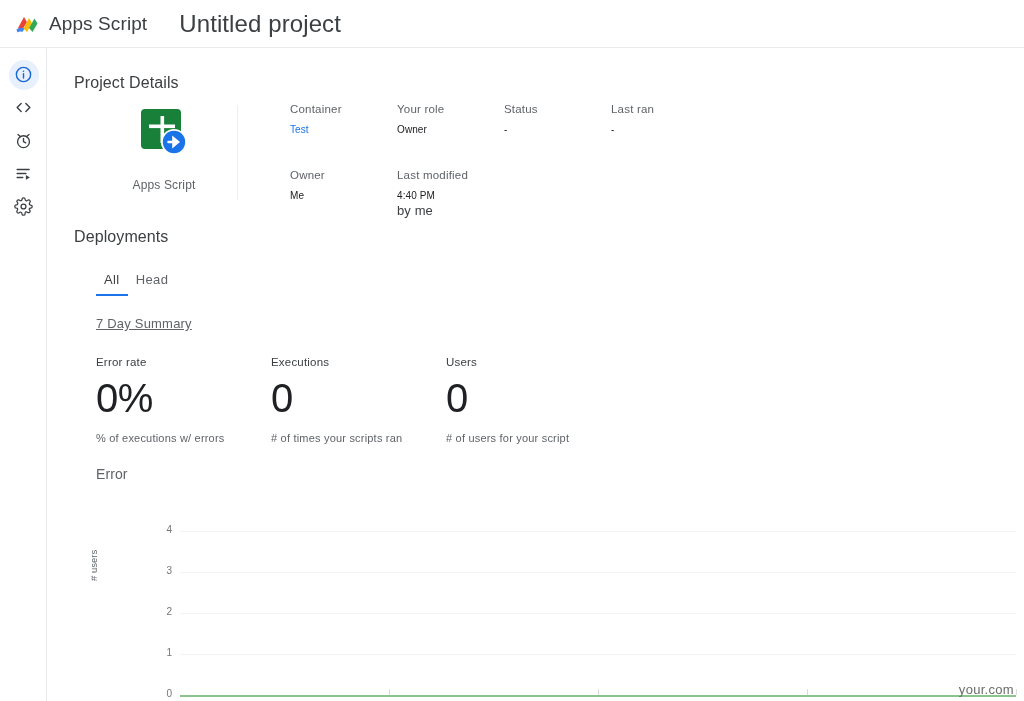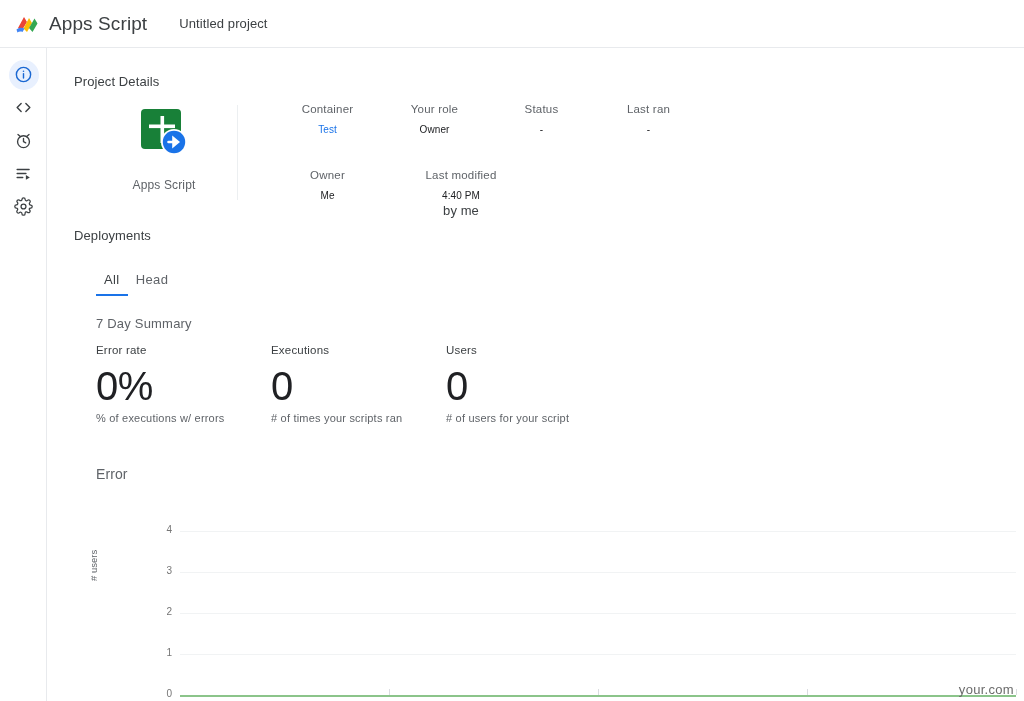--- a/index.html
+++ b/index.html
@@ -20,21 +20,21 @@
     border-bottom: 1px solid #e8eaed;
     display: flex; align-items: center;
   }
   #brand-block { display: flex; align-items: center; padding-left: 14px; }
   #brand-logo { width: 26px; height: 26px; margin-right: 9px; flex: 0 0 auto; }
   #brand-title {
     font-size: 19px; color: #3c4043; letter-spacing: .1px;
     font-weight: 400; white-space: nowrap;
   }
   #project-title {
-    font-size: 13px; color: #3c4043; font-weight: 400;
+    font-size: 24px; color: #3c4043; font-weight: 400;
     margin-left: 28px; white-space: nowrap; letter-spacing: .1px;
     padding: 2px 4px; border-radius: 3px;
   }
 
   
   #sidebar {
     position: absolute; top: 48px; left: 0;
     width: 47px; height: 653px;
     background: #ffffff;
     border-right: 1px solid #e8eaed;
@@ -54,44 +54,43 @@
   .rail-item svg { stroke: #3c4043; fill: none; }
 
   
   #content {
     position: absolute; top: 48px; left: 48px;
     width: 976px; height: 653px;
     background: #ffffff; overflow: hidden;
   }
 
   .section-heading {
-    font-size: 13px; color: #3c4043; font-weight: 400;
+    font-size: 16px; color: #3c4043; font-weight: 400;
     letter-spacing: .1px;
   }
 
   #project-details-heading { position: absolute; left: 26px; top: 26px; }
 
   
   #details-body { position: absolute; left: 26px; top: 55px; width: 900px; height: 105px; }
   #app-icon-col {
     position: absolute; left: 30px; top: 0; width: 120px;
     display: flex; flex-direction: column; align-items: center;
   }
   #project-type-icon { width: 62px; height: 62px; }
   #project-type-label {
     margin-top: 13px; font-size: 12px; color: #5f6368; letter-spacing: .15px;
   }
   #details-divider {
     position: absolute; left: 163px; top: 2px;
     width: 1px; height: 95px; background: #eceff1;
   }
   #details-grid {
-    position: absolute; left: 200px; top: 0;
+    position: absolute; left: 216px; top: 0;
     width: 700px;
-    text-align: center;
   }
   .detail-row { display: flex; }
   .detail-row.row2 { margin-top: 32px; }
   .detail-cell { width: 107px; flex: 0 0 auto; }
   .detail-cell.wide { width: 160px; }
   .detail-label {
     font-size: 11.5px; color: #5f6368; letter-spacing: .2px;
     margin-bottom: 7px; white-space: nowrap;
   }
   .detail-value {
@@ -113,35 +112,35 @@
     padding: 0 8px 9px 8px; cursor: pointer; position: relative;
   }
   .tab.active { color: #3c4043; }
   .tab.active::after {
     content: ""; position: absolute; left: 0; right: 0; bottom: 0;
     height: 2px; background: #1a73e8;
   }
 
   #summary-title {
     position: absolute; left: 48px; top: 268px;
-    font-size: 13px; color: #5f6368; letter-spacing: .2px;
-  }
-
-  
-  #metrics { position: absolute; left: 48px; top: 296px; display: flex; }
+    font-size: 13px; color: #5f6368; letter-spacing: .2px; text-decoration: underline;
+  }
+
+  
+  #metrics { position: absolute; left: 48px; top: 308px; display: flex; }
   .metric { width: 175px; }
   .metric-label {
     font-size: 11.5px; color: #3c4043; letter-spacing: .2px; font-weight: 400;
   }
   .metric-value {
     font-size: 40px; color: #202124; font-weight: 300;
     line-height: 52px; margin-top: 4px; letter-spacing: -.5px;
   }
   .metric-sub {
-    font-size: 11px; color: #5f6368; letter-spacing: .2px; 
+    font-size: 11px; color: #5f6368; letter-spacing: .2px; margin-top: 8px;
   }
 
   
   #health-heading {
     position: absolute; left: 48px; top: 418px;
     font-size: 14px; color: #5f6368; letter-spacing: .1px;
   }
   #chart-area {
     position: absolute; left: 48px; top: 455px;
     width: 920px; height: 200px;

